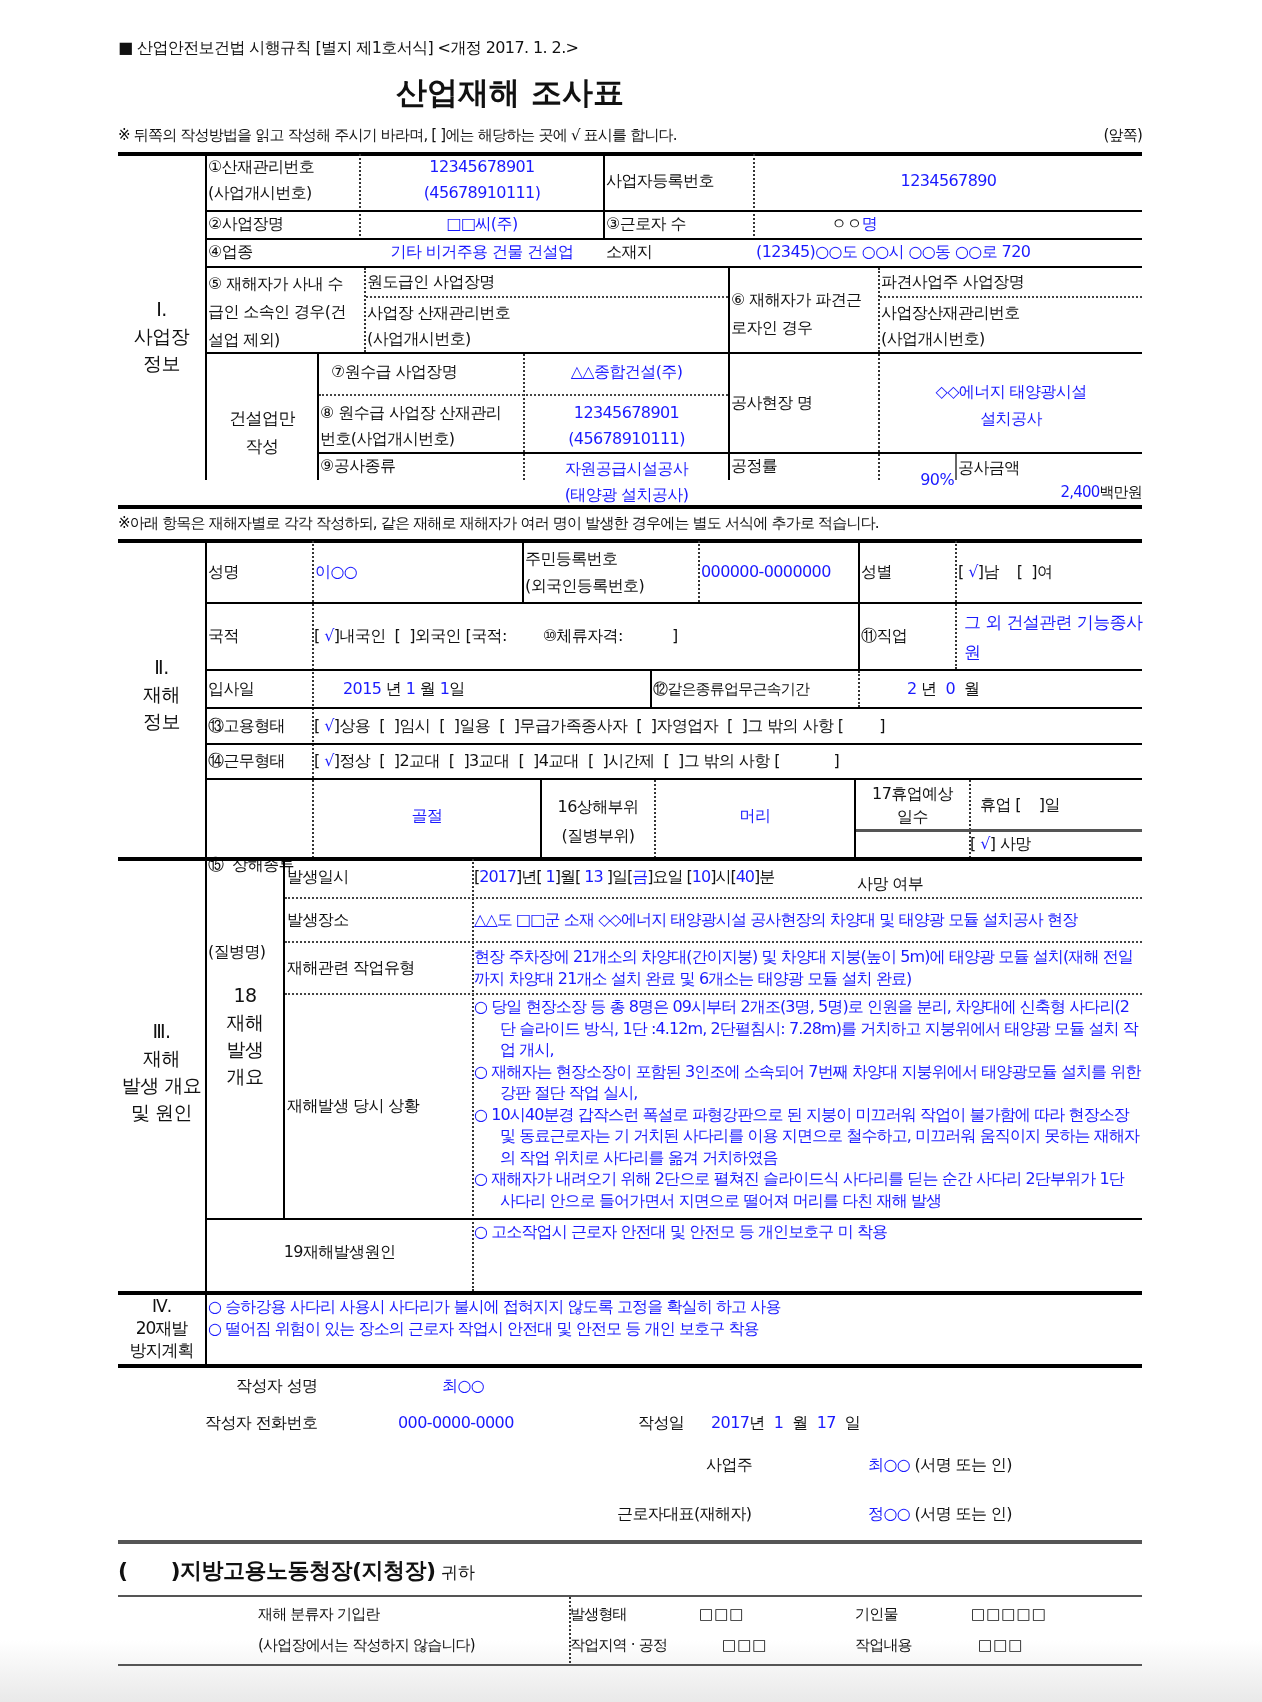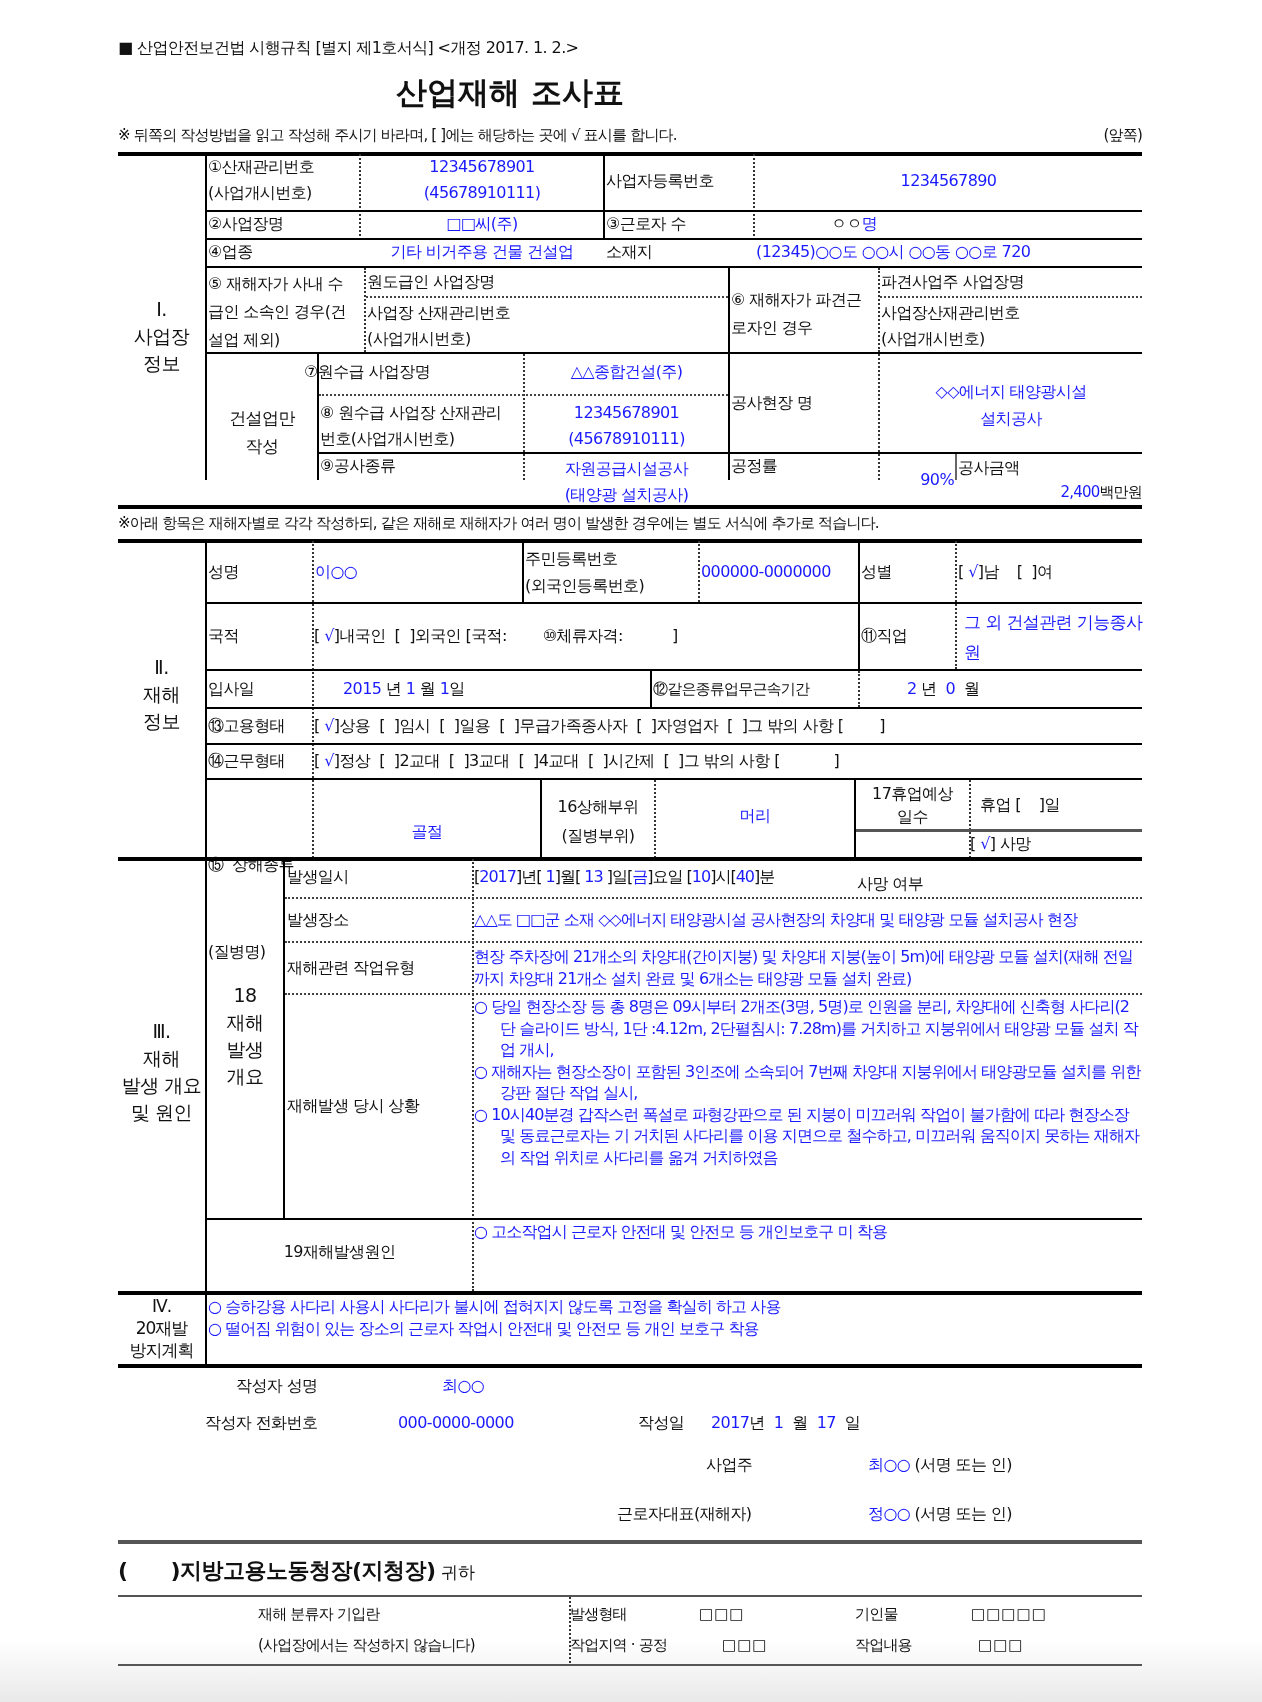--- a/index.html
+++ b/index.html
@@ -107,21 +107,21 @@
 <div class="abs t" style="left:881px;top:272px;">파견사업주 사업장명</div>
 <div class="abs t" style="left:881px;top:300px;line-height:26px;">
   <div>사업장산재관리번호</div>
   <div>(사업개시번호)</div>
 </div>
 
 <div class="abs t center" style="left:207px;width:110px;top:404px;line-height:28px;font-size:17px;">
   <div>건설업만</div>
   <div>작성</div>
 </div>
-<div class="abs t" style="left:304px;top:362px;">⑦원수급 사업장명</div>
+<div class="abs t" style="left:331px;top:362px;">⑦원수급 사업장명</div>
 <div class="abs t blue center" style="left:525px;width:203px;top:362px;">△△종합건설(주)</div>
 <div class="abs t" style="left:320px;top:400px;line-height:26px;">
   <div>⑧ 원수급 사업장 산재관리</div>
   <div>번호(사업개시번호)</div>
 </div>
 <div class="abs t blue center" style="left:525px;width:203px;top:400px;line-height:26px;">
   <div>12345678901</div>
   <div>(45678910111)</div>
 </div>
 <div class="abs t" style="left:731px;top:393px;">공사현장 명</div>
@@ -194,21 +194,21 @@
 <div class="abs t" style="left:208px;top:716px;">⑬고용형태</div>
 <div class="abs t" style="left:314px;top:716px;white-space:pre;"><span>[ </span><span class="blue">√</span><span>]상용  [  ]임시  [  ]일용  [  ]무급가족종사자  [  ]자영업자  [  ]그 밖의 사항 [        ]</span></div>
 
 <div class="abs t" style="left:208px;top:751px;">⑭근무형태</div>
 <div class="abs t" style="left:314px;top:751px;white-space:pre;"><span>[ </span><span class="blue">√</span><span>]정상  [  ]2교대  [  ]3교대  [  ]4교대  [  ]시간제  [  ]그 밖의 사항 [            ]</span></div>
 
 <div class="abs t" style="left:208px;top:792px;line-height:29px;white-space:pre;">
   <div>⑮  상해종류</div>
   <div>(질병명)</div>
 </div>
-<div class="abs t blue center" style="left:314px;width:226px;top:806px;margin-top:16px;">골절</div>
+<div class="abs t blue center" style="left:314px;width:226px;top:806px;">골절</div>
 <div class="abs t center" style="left:542px;width:112px;top:792px;line-height:29px;">
   <div>16상해부위</div>
   <div>(질병부위)</div>
 </div>
 <div class="abs t blue center" style="left:656px;width:198px;top:806px;">머리</div>
 <div class="abs t center" style="left:856px;width:113px;top:782px;line-height:23px;">
   <div>17휴업예상</div>
   <div>일수</div>
 </div>
 <div class="abs t" style="left:980px;top:795px;white-space:pre;">휴업 [    ]일</div>
@@ -244,20 +244,21 @@
 <div class="abs t blue" style="left:474px;top:910px;letter-spacing:-0.9px;">△△도 □□군 소재 ◇◇에너지 태양광시설 공사현장의 차양대 및 태양광 모듈 설치공사 현장</div>
 
 <div class="abs t" style="left:287px;top:958px;">재해관련 작업유형</div>
 <div class="abs para blue" style="left:474px;top:946px;width:668px;">현장 주차장에 21개소의 차양대(간이지붕) 및 차양대 지붕(높이 5m)에 태양광 모듈 설치(재해 전일까지 차양대 21개소 설치 완료 및 6개소는 태양광 모듈 설치 완료)</div>
 
 <div class="abs t" style="left:287px;top:1096px;">재해발생 당시 상황</div>
 <div class="abs blue" style="left:474px;top:996px;width:668px;">
   <div class="para" style="text-indent:-26px;padding-left:26px;">○ 당일 현장소장 등 총 8명은 09시부터 2개조(3명, 5명)로 인원을 분리, 차양대에 신축형 사다리(2단 슬라이드 방식, 1단 :4.12m, 2단펼침시: 7.28m)를 거치하고 지붕위에서 태양광 모듈 설치 작업 개시,</div>
   <div class="para" style="text-indent:-26px;padding-left:26px;">○ 재해자는 현장소장이 포함된 3인조에 소속되어 7번째 차양대 지붕위에서 태양광모듈 설치를 위한 강판 절단 작업 실시,</div>
   <div class="para" style="text-indent:-26px;padding-left:26px;">○ 10시40분경 갑작스런 폭설로 파형강판으로 된 지붕이 미끄러워 작업이 불가함에 따라 현장소장 및 동료근로자는 기 거치된 사다리를 이용 지면으로 철수하고, 미끄러워 움직이지 못하는 재해자의 작업 위치로 사다리를 옮겨 거치하였음</div>
+  <div class="para" style="text-indent:-26px;padding-left:26px;">○ 재해자가 내려오기 위해 2단으로 펼쳐진 슬라이드식 사다리를 딛는 순간 사다리 2단부위가 1단 사다리 안으로 들어가면서 지면으로 떨어져 머리를 다친 재해 발생</div>
 </div>
 
 <div class="abs t center" style="left:207px;width:265px;top:1242px;">19재해발생원인</div>
 <div class="abs blue" style="left:474px;top:1221px;width:668px;">
   <div class="para" style="text-indent:-26px;padding-left:26px;">○ 고소작업시 근로자 안전대 및 안전모 등 개인보호구 미 착용</div>
 </div>
 
 <div class="hl3" style="left:118px;top:1291px;width:1024px;"></div>
 <div class="vl" style="left:205px;top:1293px;height:71px;"></div>
 <div class="abs center" style="left:118px;width:87px;top:1295px;font-size:17px;line-height:22px;letter-spacing:-1px;">

